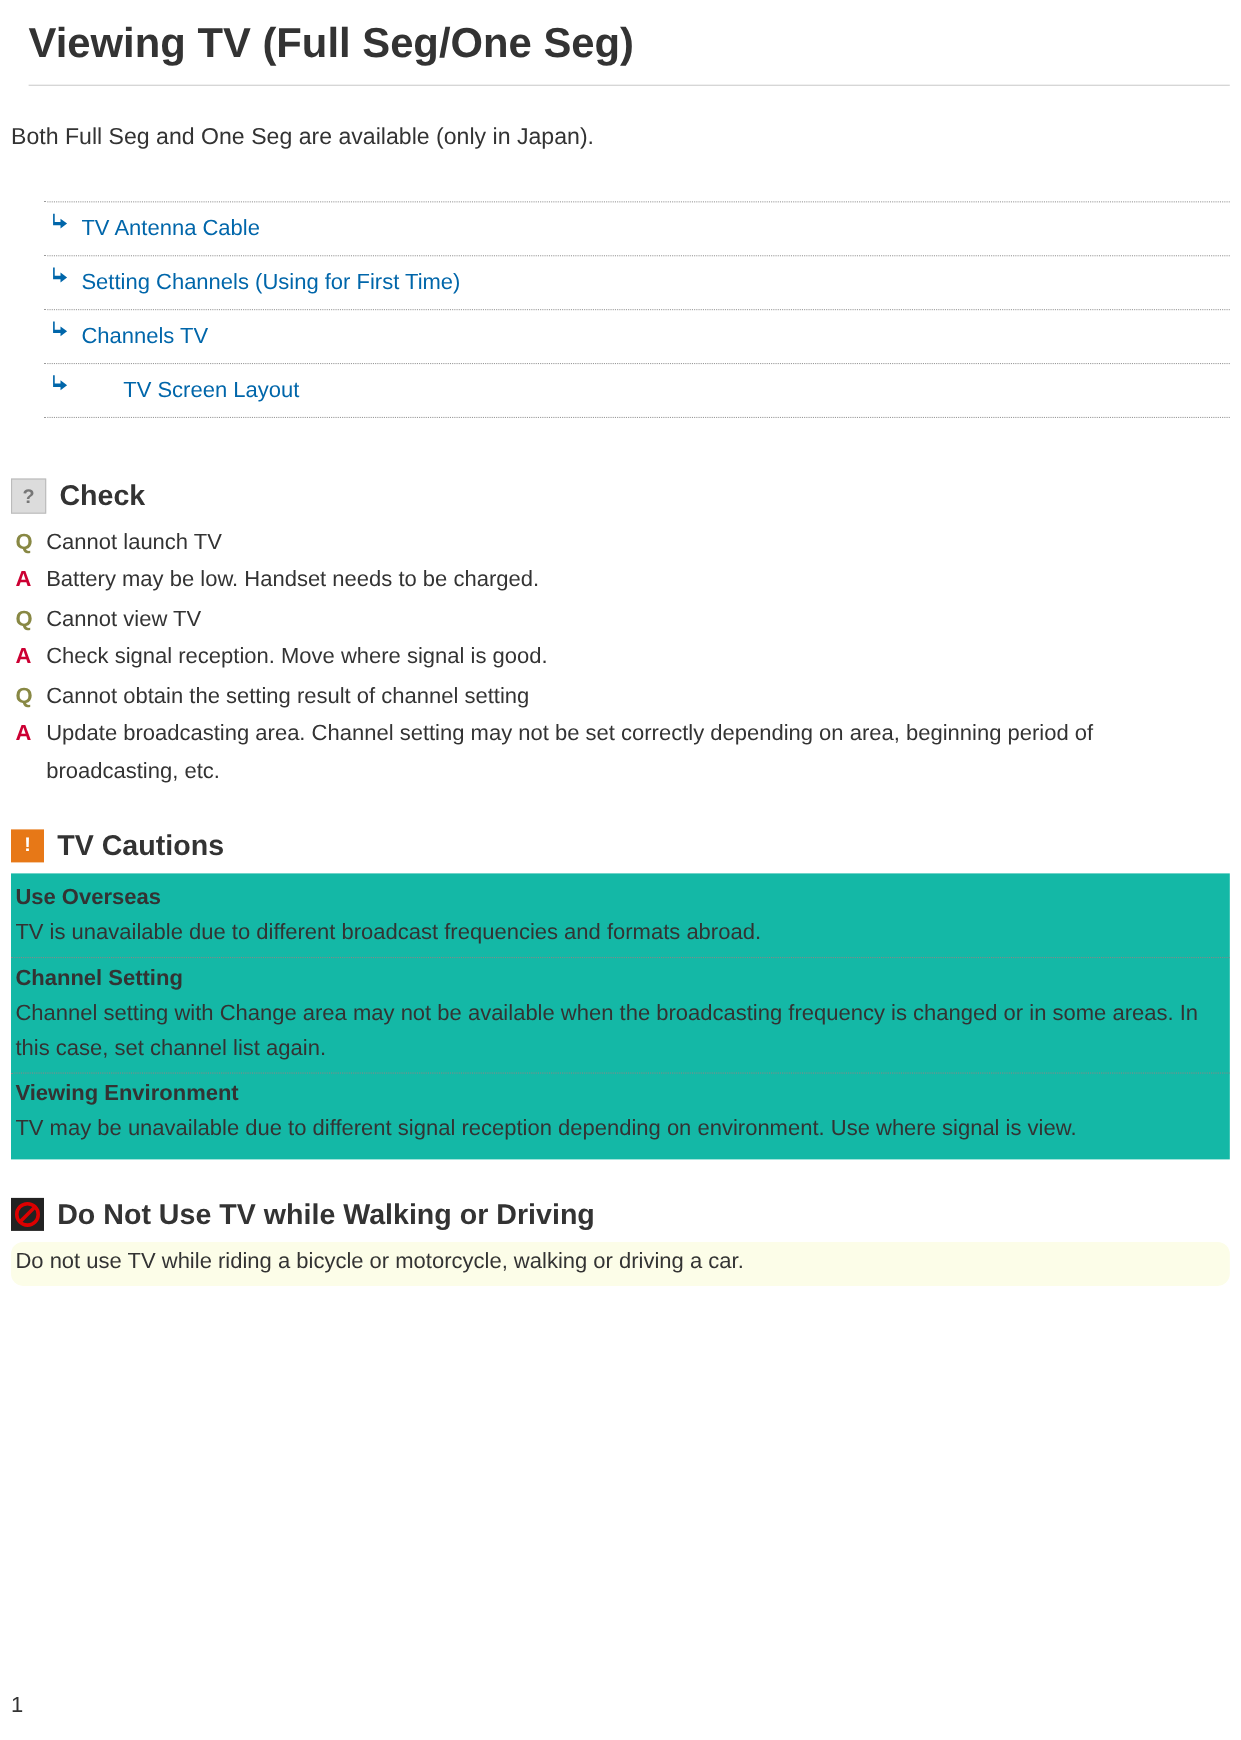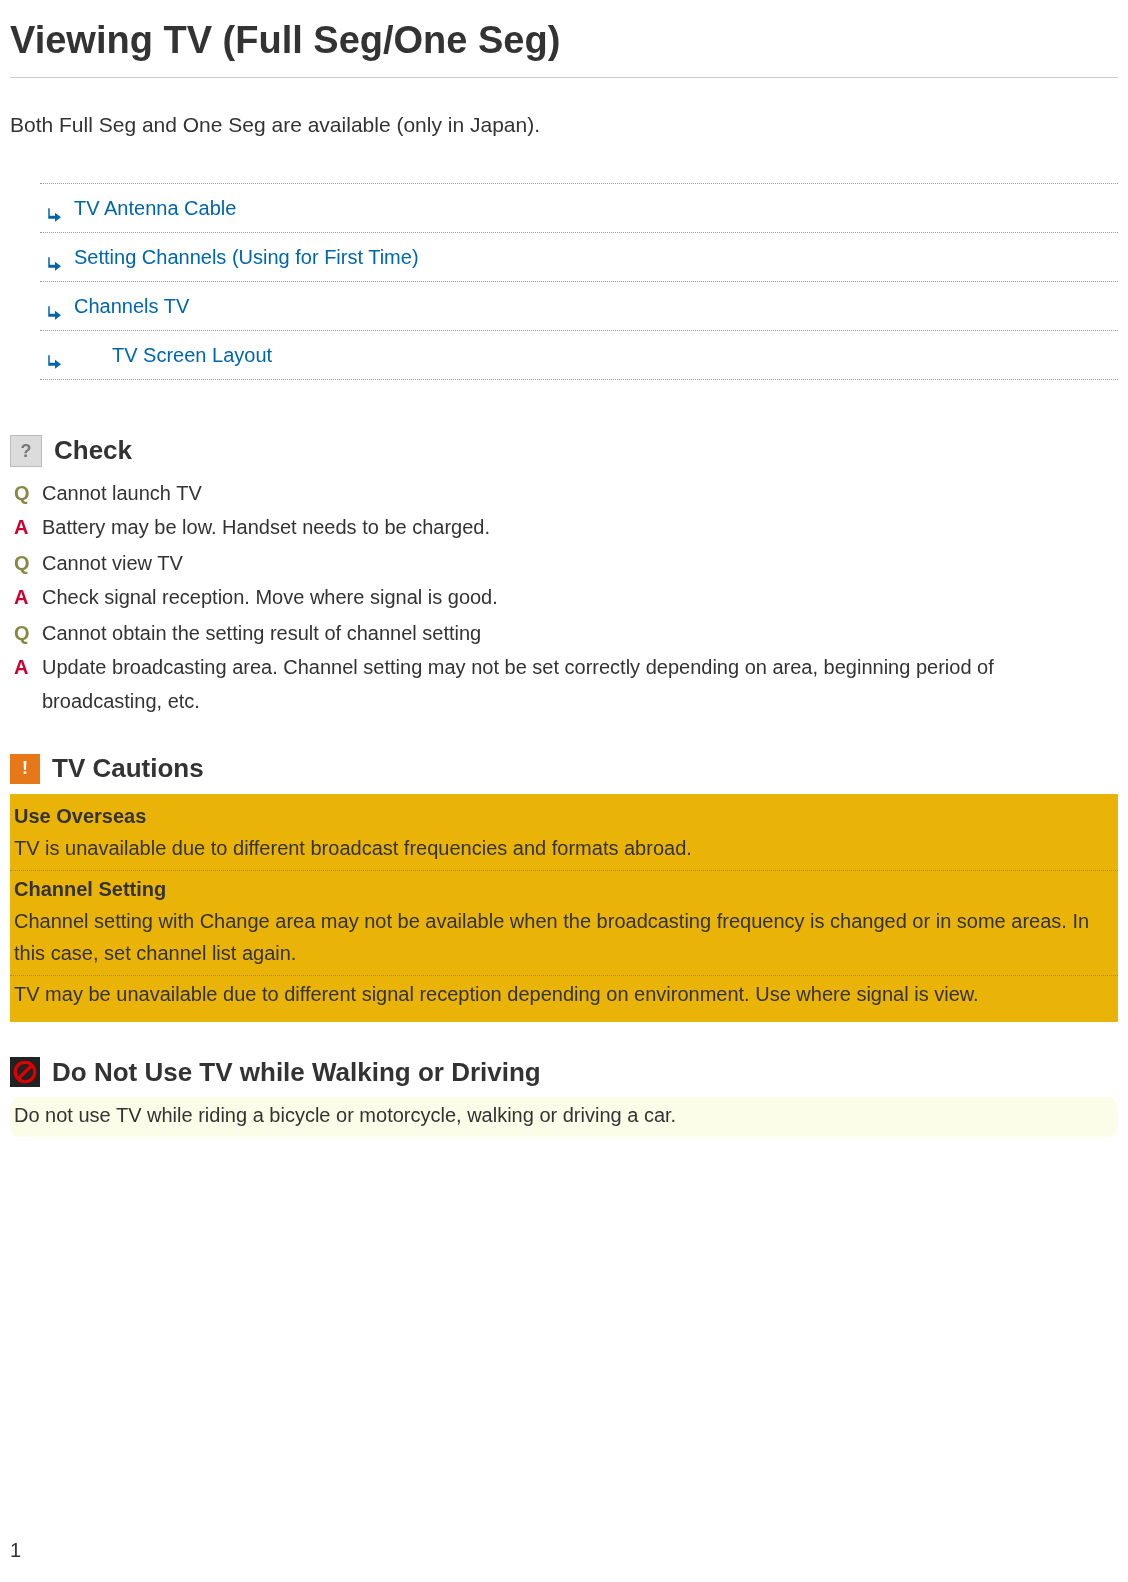--- a/index.html
+++ b/index.html
@@ -7,37 +7,37 @@
     margin: 0;
     padding: 10px 10px 10px 10px;
     width: 1108px;
     color: #333;
     font-size: 20px;
     line-height: 1.6;
   }
   h1 {
     font-size: 38px;
     font-weight: bold;
-    margin: 0 0 8px 0;
+    margin: 0 0 8px 16px;
     padding-bottom: 6px;
     border-bottom: 1px solid #ccc;
     color: #333;
   }
   .intro {
     font-size: 21px;
     margin: 30px 0 42px 0;
   }
   .toc {
     margin: 20px 0 50px 30px;
   }
   .toc-row {
     border-top: 1px dotted #999;
     padding: 8px 0 8px 6px;
     display: flex;
-    align-items: flex-end;
+    align-items: flex-start;
   }
   .toc-row:last-child {
     border-bottom: 1px dotted #999;
     gap: 38px;
   }
   .toc-arrow {
     color: #0066aa;
     margin-right: 10px;
   }
   .toc-arrow svg { display:block; }
@@ -93,21 +93,21 @@
     font-weight: bold;
     font-size: 20px;
     text-align: left;
     padding-left: 4px;
   }
   .q-label { color: #888844; }
   .a-label { color: #cc0033; }
   .qa-text { flex: 1; font-size: 20px; }
   .qa-block { margin-bottom: 2px; }
   .caution-body {
-    background: #eab308;
+    background: #14b8a6;
     padding: 4px 0 6px 0;
   }
   .caution-item {
     padding: 2px 4px 6px 4px;
     border-bottom: 1px dotted #888;
   }
   .caution-item:last-child { border-bottom: none; }
   .caution-title {
     font-weight: bold;
     font-size: 20px;
@@ -218,20 +218,21 @@
 <div class="caution-body">
   <div class="caution-item">
     <div class="caution-title">Use Overseas</div>
     <div class="caution-text">TV is unavailable due to different broadcast frequencies and formats abroad.</div>
   </div>
   <div class="caution-item">
     <div class="caution-title">Channel Setting</div>
     <div class="caution-text">Channel setting with Change area may not be available when the broadcasting frequency is changed or in some areas. In this case, set channel list again.</div>
   </div>
   <div class="caution-item">
+    <div class="caution-title">Viewing Environment</div>
     <div class="caution-text">TV may be unavailable due to different signal reception depending on environment. Use where signal is view.</div>
   </div>
 </div>
 
 <div class="section-heading">
   <span class="icon-box icon-prohibit">
     <svg width="26" height="26" viewBox="0 0 32 32">
       <circle cx="16" cy="16" r="12" fill="none" stroke="#d00" stroke-width="4"></circle>
       <line x1="8" y1="24" x2="24" y2="8" stroke="#d00" stroke-width="4"></line>
     </svg>

